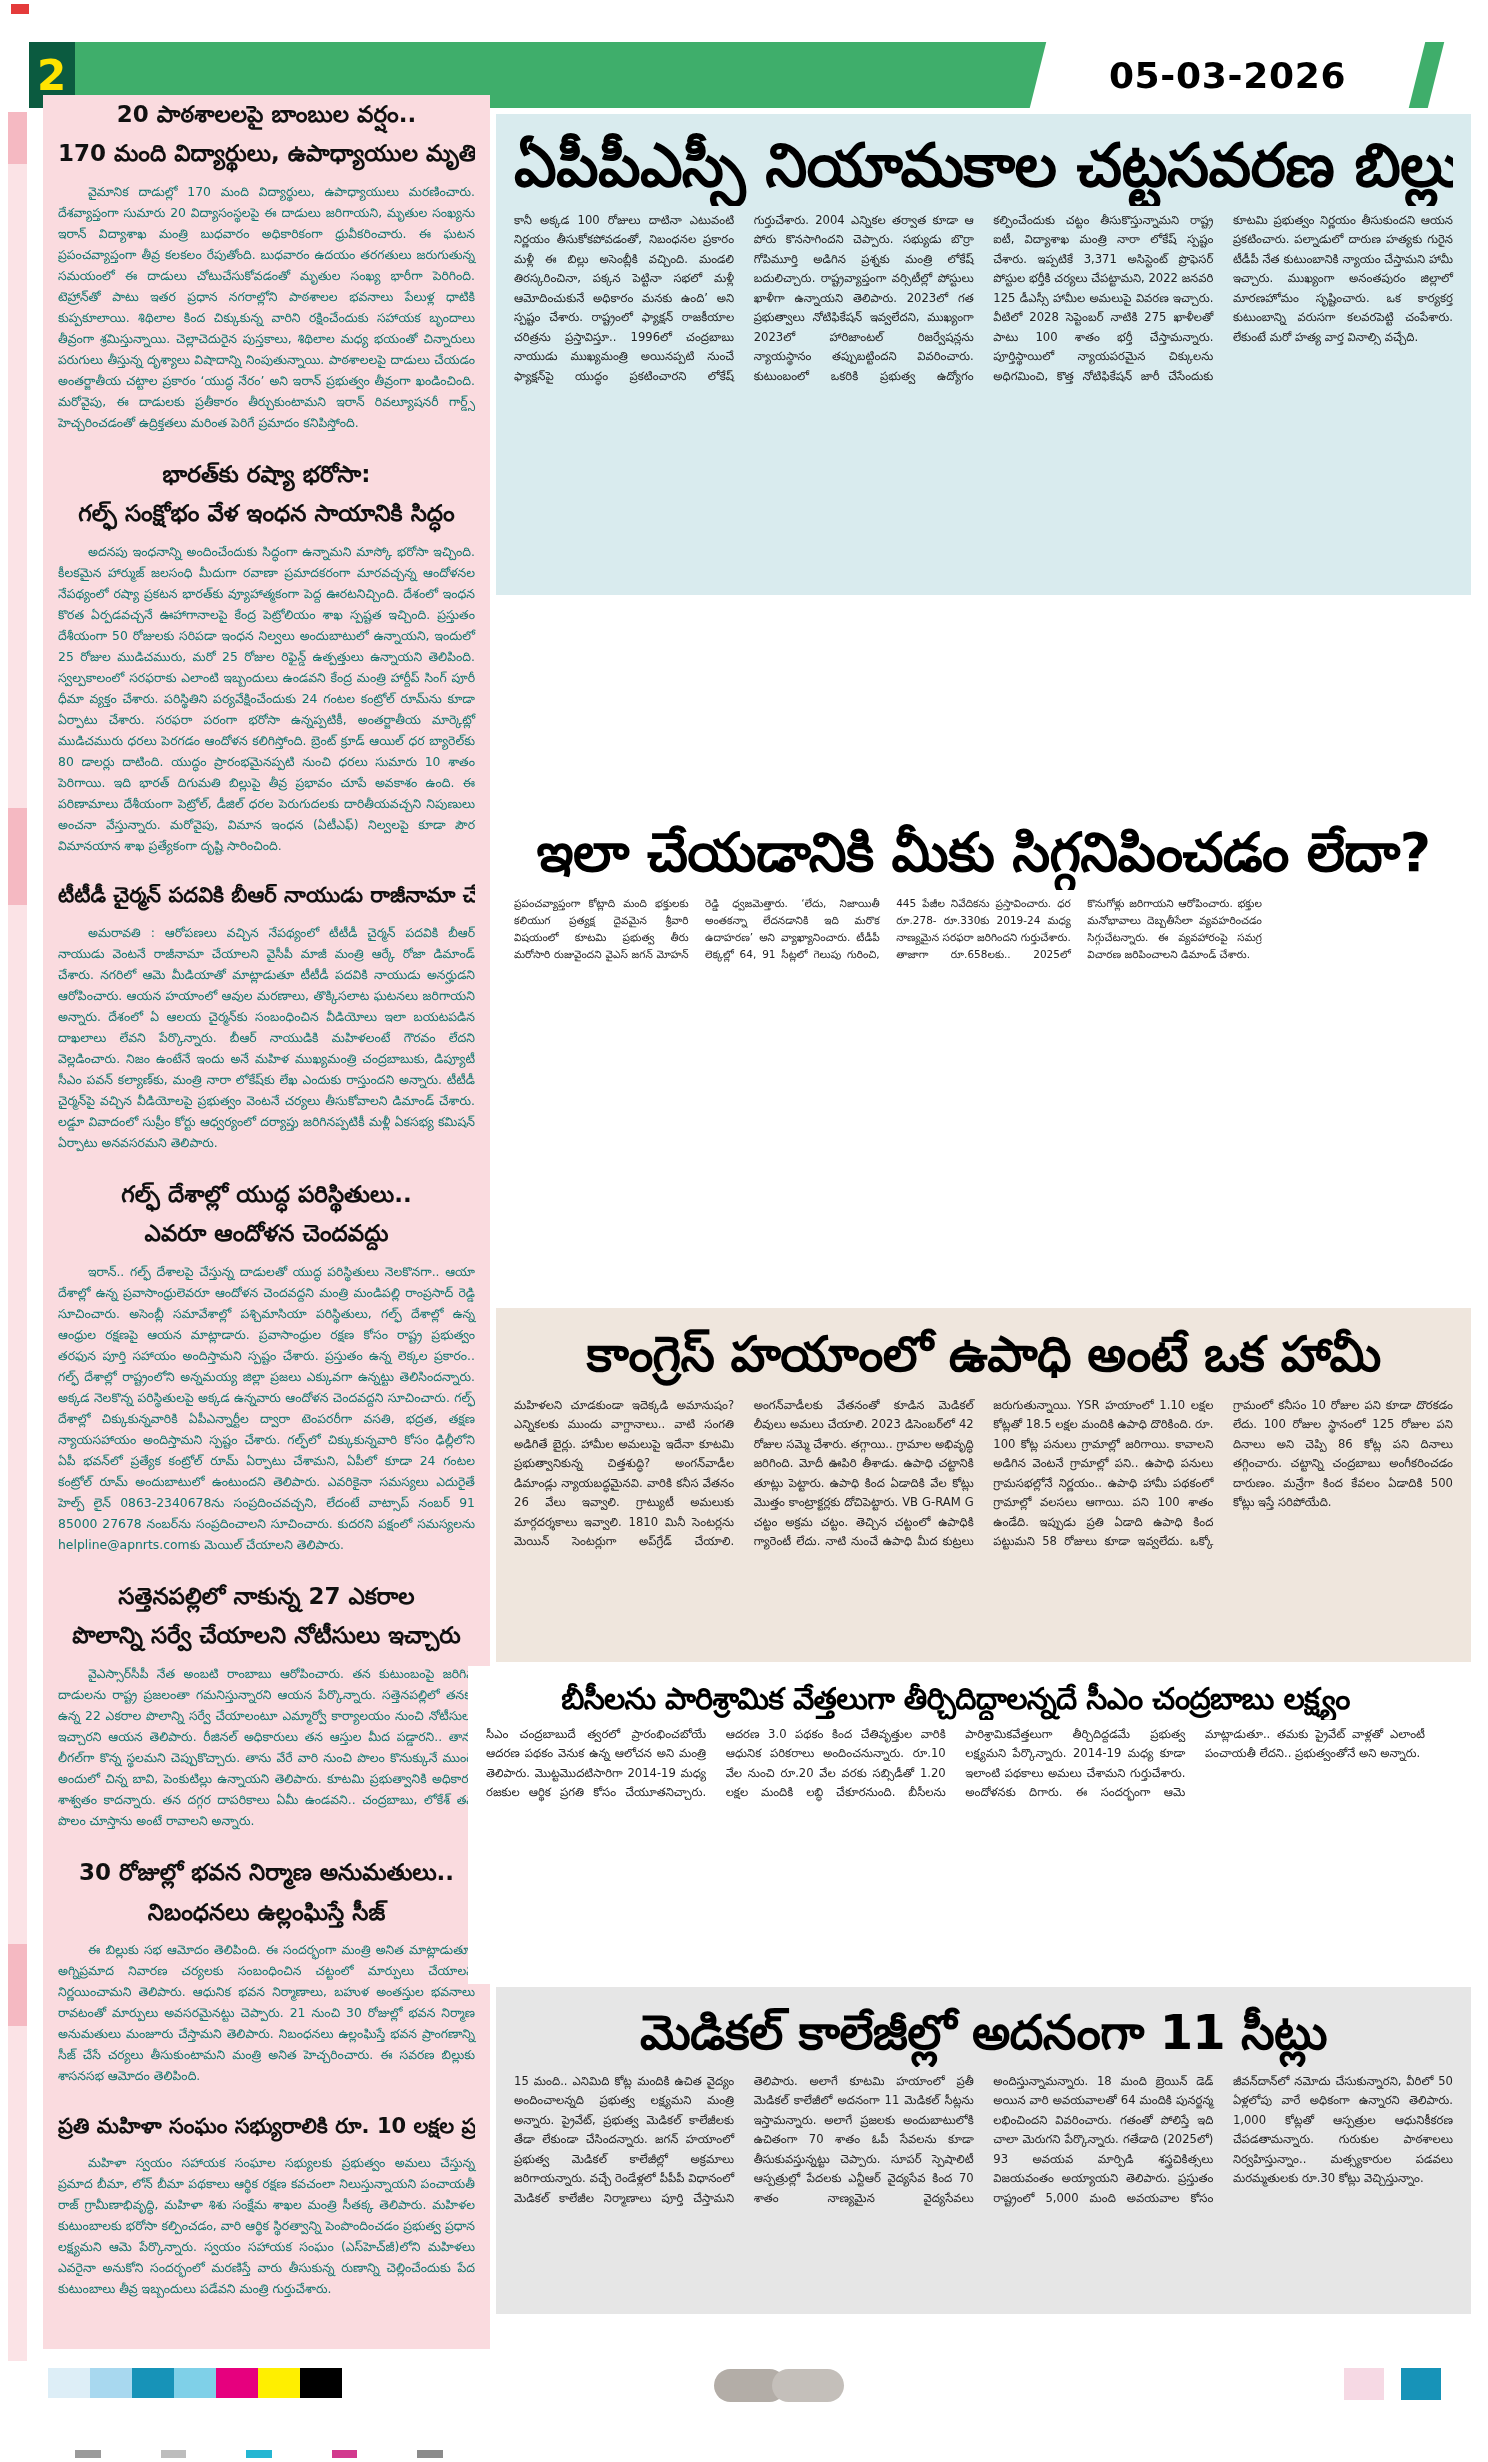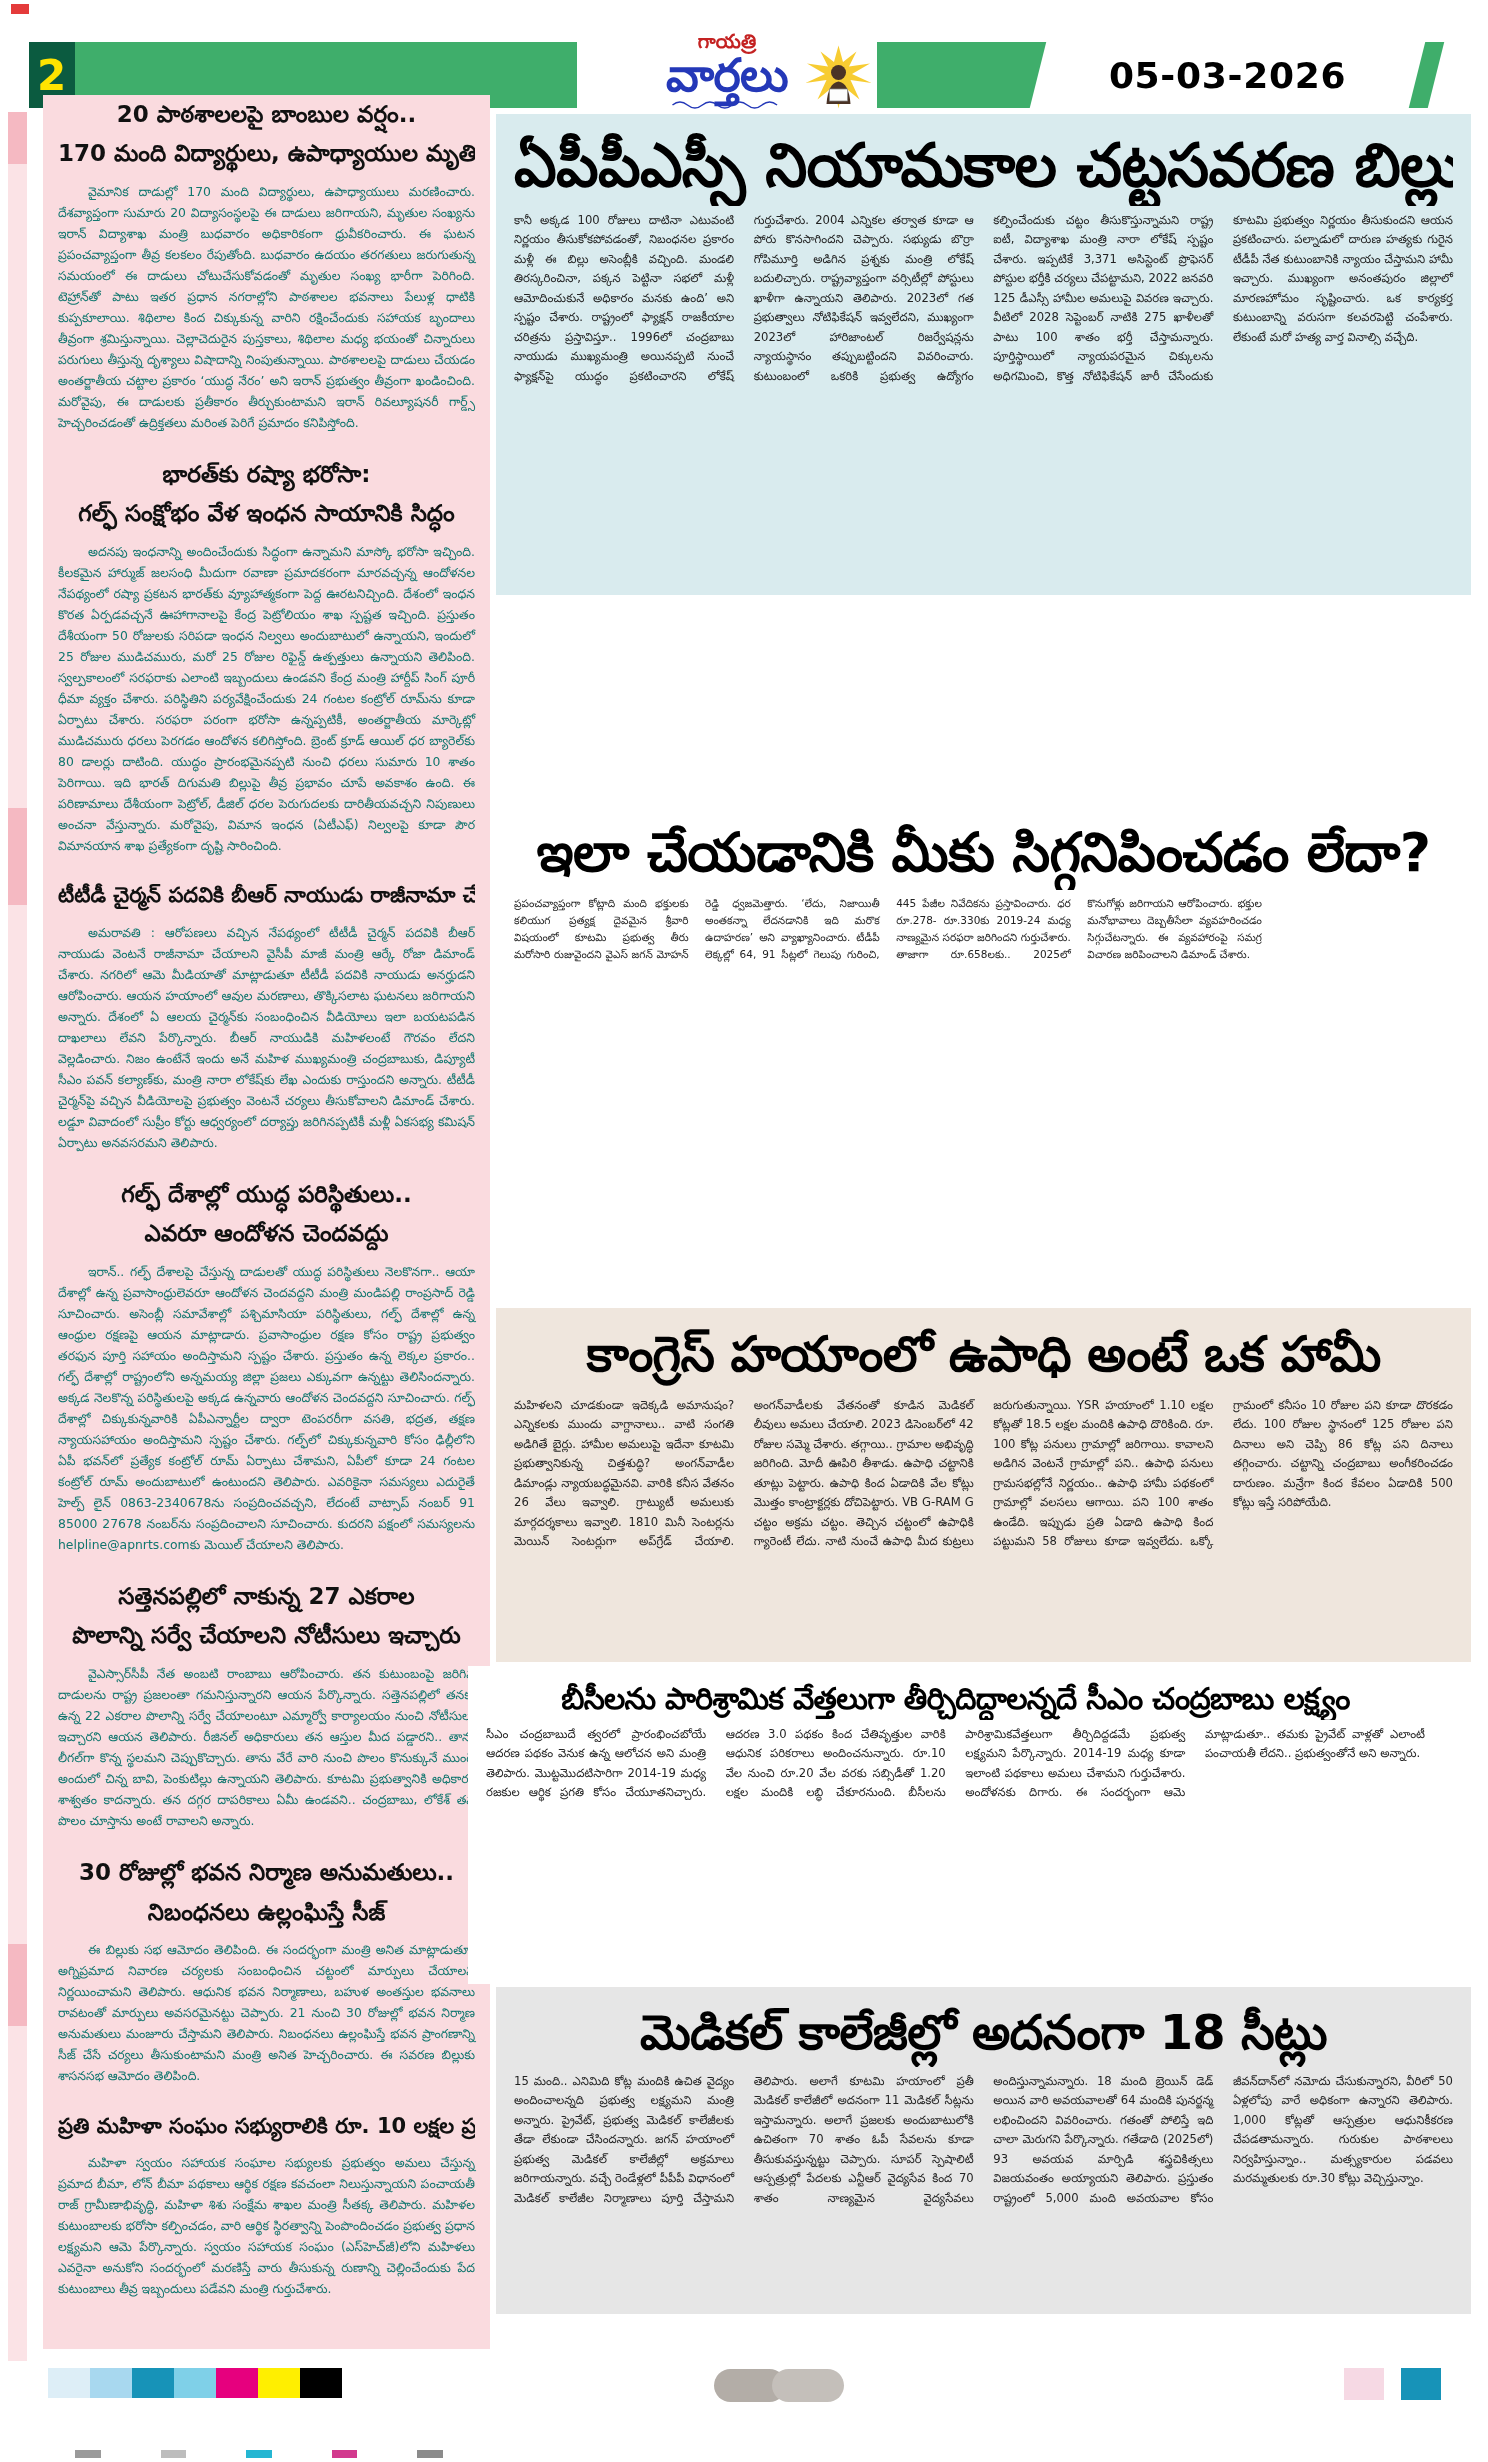--- a/index.html
+++ b/index.html
@@ -77,35 +77,20 @@
 
   <div class="masthead">
     <div class="pagenum-box" style="background-color: rgb(11, 91, 64);">
       <span style="color:#ffe400;">2</span>
     </div>
     <div class="green-bar" style="background-color: rgb(63, 174, 107);"></div>
     <div class="date-panel">
       <div class="date-text">05-03-2026</div>
     </div>
     <div class="white-cut"></div>
-    <div class="logo-box">
-      <div class="logo-top" style="color:#c42222;">గాయత్రి</div>
-      <div class="logo-main" style="color:#2438b8;">వార్తలు</div>
-      <svg class="logo-squiggle" width="112" height="10.5" viewBox="0 0 150 14">
-        <path d="M2 8 Q 12 0 22 8 T 42 8 T 62 8 T 82 8 T 102 8 T 122 8 T 142 8" fill="none" stroke="#2438b8" stroke-width="2"></path>
-      </svg>
-      <svg class="logo-figure" width="69" height="72" viewBox="0 0 92 96">
-        <g>
-          <polygon points="46,2 52,24 70,10 60,30 88,26 64,40 90,52 62,48 74,74 52,56 46,86 40,56 18,74 30,48 2,52 28,40 4,26 32,30 22,10 40,24" fill="#f6c61c" opacity="0.9"></polygon>
-          <circle cx="46" cy="38" r="10" fill="#4a3326"></circle>
-          <path d="M30 80 Q 32 52 46 50 Q 60 52 62 80 Z" fill="#4a3326"></path>
-          <rect x="34" y="60" width="24" height="16" fill="#fdfdfd" stroke="#888" stroke-width="1"></rect>
-        </g>
-      </svg>
-    </div>
   </div>
 
   <div class="left-col" style="background-color: rgb(250, 219, 223);">
 
     <div class="larticle">
       <div class="lhead">20 పాఠశాలలపై బాంబుల వర్షం..</div>
       <div class="lhead">170 మంది విద్యార్థులు, ఉపాధ్యాయుల మృతి</div>
       <div class="lbody" lang="te">వైమానిక దాడుల్లో 170 మంది విద్యార్థులు, ఉపాధ్యాయులు మరణించారు. దేశవ్యాప్తంగా సుమారు 20 విద్యాసంస్థలపై ఈ దాడులు జరిగాయని, మృతుల సంఖ్యను ఇరాన్ విద్యాశాఖ మంత్రి బుధవారం అధికారికంగా ధ్రువీకరించారు. ఈ ఘటన ప్రపంచవ్యాప్తంగా తీవ్ర కలకలం రేపుతోంది. బుధవారం ఉదయం తరగతులు జరుగుతున్న సమయంలో ఈ దాడులు చోటుచేసుకోవడంతో మృతుల సంఖ్య భారీగా పెరిగింది. టెహ్రాన్‌తో పాటు ఇతర ప్రధాన నగరాల్లోని పాఠశాలల భవనాలు పేలుళ్ల ధాటికి కుప్పకూలాయి. శిథిలాల కింద చిక్కుకున్న వారిని రక్షించేందుకు సహాయక బృందాలు తీవ్రంగా శ్రమిస్తున్నాయి. చెల్లాచెదురైన పుస్తకాలు, శిథిలాల మధ్య భయంతో చిన్నారులు పరుగులు తీస్తున్న దృశ్యాలు విషాదాన్ని నింపుతున్నాయి. పాఠశాలలపై దాడులు చేయడం అంతర్జాతీయ చట్టాల ప్రకారం ‘యుద్ధ నేరం’ అని ఇరాన్ ప్రభుత్వం తీవ్రంగా ఖండించింది. మరోవైపు, ఈ దాడులకు ప్రతీకారం తీర్చుకుంటామని ఇరాన్ రివల్యూషనరీ గార్డ్స్ హెచ్చరించడంతో ఉద్రిక్తతలు మరింత పెరిగే ప్రమాదం కనిపిస్తోంది.</div>
     </div>
 
@@ -159,21 +144,21 @@
     <div class="mhead h-c">కాంగ్రెస్ హయాంలో ఉపాధి అంటే ఒక హామీ</div>
     <div class="mbody cols4" lang="te">మహిళలని చూడకుండా ఇదెక్కడి అమానుషం? ఎన్నికలకు ముందు వాగ్దానాలు.. వాటి సంగతి అడిగితే బైర్లు. హామీల అమలుపై ఇదేనా కూటమి ప్రభుత్వానికున్న చిత్తశుద్ధి? అంగన్‌వాడీల డిమాండ్లు న్యాయబద్ధమైనవి. వారికి కనీస వేతనం 26 వేలు ఇవ్వాలి. గ్రాట్యుటీ అమలుకు మార్గదర్శకాలు ఇవ్వాలి. 1810 మినీ సెంటర్లను మెయిన్ సెంటర్లుగా అప్‌గ్రేడ్ చేయాలి. అంగన్‌వాడీలకు వేతనంతో కూడిన మెడికల్ లీవులు అమలు చేయాలి. 2023 డిసెంబర్‌లో 42 రోజుల సమ్మె చేశారు. తగ్గాయి.. గ్రామాల అభివృద్ధి జరిగింది. మోదీ ఊపిరి తీశాడు. ఉపాధి చట్టానికి తూట్లు పెట్టారు. ఉపాధి కింద ఏడాదికి వేల కోట్లు మొత్తం కాంట్రాక్టర్లకు దోచిపెట్టారు. VB G-RAM G చట్టం అక్రమ చట్టం. తెచ్చిన చట్టంలో ఉపాధికి గ్యారెంటీ లేదు. నాటి నుంచే ఉపాధి మీద కుట్రలు జరుగుతున్నాయి. YSR హయాంలో 1.10 లక్షల కోట్లతో 18.5 లక్షల మందికి ఉపాధి దొరికింది. రూ. 100 కోట్ల పనులు గ్రామాల్లో జరిగాయి. కావాలని అడిగిన వెంటనే గ్రామాల్లో పని.. ఉపాధి పనులు గ్రామసభల్లోనే నిర్ణయం.. ఉపాధి హామీ పథకంలో గ్రామాల్లో వలసలు ఆగాయి. పని 100 శాతం ఉండేది. ఇప్పుడు ప్రతి ఏడాది ఉపాధి కింద పట్టుమని 58 రోజులు కూడా ఇవ్వలేదు. ఒక్కో గ్రామంలో కనీసం 10 రోజుల పని కూడా దొరకడం లేదు. 100 రోజుల స్థానంలో 125 రోజుల పని దినాలు అని చెప్పి 86 కోట్ల పని దినాలు తగ్గించారు. చట్టాన్ని చంద్రబాబు అంగీకరించడం దారుణం. మన్రేగా కింద కేవలం ఏడాదికి 500 కోట్లు ఇస్తే సరిపోయేది.</div>
   </div>
 
   <div class="m-article m-art-c2">
     <div class="mhead h-c2">బీసీలను పారిశ్రామిక వేత్తలుగా తీర్చిదిద్దాలన్నదే సీఎం చంద్రబాబు లక్ష్యం</div>
     <div class="mbody cols4" lang="te">సీఎం చంద్రబాబుదే త్వరలో ప్రారంభించబోయే ఆదరణ పథకం వెనుక ఉన్న ఆలోచన అని మంత్రి తెలిపారు. మొట్టమొదటిసారిగా 2014-19 మధ్య రజకుల ఆర్థిక ప్రగతి కోసం చేయూతనిచ్చారు. ఆదరణ 3.0 పథకం కింద చేతివృత్తుల వారికి ఆధునిక పరికరాలు అందించనున్నారు. రూ.10 వేల నుంచి రూ.20 వేల వరకు సబ్సిడీతో 1.20 లక్షల మందికి లబ్ధి చేకూరనుంది. బీసీలను పారిశ్రామికవేత్తలుగా తీర్చిదిద్దడమే ప్రభుత్వ లక్ష్యమని పేర్కొన్నారు. 2014-19 మధ్య కూడా ఇలాంటి పథకాలు అమలు చేశామని గుర్తుచేశారు. అందోళనకు దిగారు. ఈ సందర్భంగా ఆమె మాట్లాడుతూ.. తమకు ప్రైవేట్ వాళ్లతో ఎలాంటీ పంచాయతీ లేదని.. ప్రభుత్వంతోనే అని అన్నారు.</div>
   </div>
 
   <div class="m-article m-art-d" style="background-color: rgb(230, 230, 230);">
-    <div class="mhead h-d">మెడికల్ కాలేజీల్లో అదనంగా 18 సీట్లు</div>
+    <div class="mhead h-d">మెడికల్ కాలేజీల్లో అదనంగా 11 సీట్లు</div>
     <div class="mbody cols4" lang="te">15 మంది.. ఎనిమిది కోట్ల మందికి ఉచిత వైద్యం అందించాలన్నది ప్రభుత్వ లక్ష్యమని మంత్రి అన్నారు. ప్రైవేట్, ప్రభుత్వ మెడికల్ కాలేజీలకు తేడా లేకుండా చేసిందన్నారు. జగన్ హయాంలో ప్రభుత్వ మెడికల్ కాలేజీల్లో అక్రమాలు జరిగాయన్నారు. వచ్చే రెండేళ్లలో పీపీపీ విధానంలో మెడికల్ కాలేజీల నిర్మాణాలు పూర్తి చేస్తామని తెలిపారు. అలాగే కూటమి హయాంలో ప్రతీ మెడికల్ కాలేజీలో అదనంగా 11 మెడికల్ సీట్లను ఇస్తామన్నారు. అలాగే ప్రజలకు అందుబాటులోకి ఉచితంగా 70 శాతం ఓపీ సేవలను కూడా తీసుకువస్తున్నట్టు చెప్పారు. సూపర్ స్పెషాలిటీ ఆస్పత్రుల్లో పేదలకు ఎన్టీఆర్ వైద్యసేవ కింద 70 శాతం నాణ్యమైన వైద్యసేవలు అందిస్తున్నామన్నారు. 18 మంది బ్రెయిన్ డెడ్ అయిన వారి అవయవాలతో 64 మందికి పునర్జన్మ లభించిందని వివరించారు. గతంతో పోలిస్తే ఇది చాలా మెరుగని పేర్కొన్నారు. గతేడాది (2025లో) 93 అవయవ మార్పిడి శస్త్రచికిత్సలు విజయవంతం అయ్యాయని తెలిపారు. ప్రస్తుతం రాష్ట్రంలో 5,000 మంది అవయవాల కోసం జీవన్‌దాన్‌లో నమోదు చేసుకున్నారని, వీరిలో 50 ఏళ్లలోపు వారే అధికంగా ఉన్నారని తెలిపారు. 1,000 కోట్లతో ఆస్పత్రుల ఆధునికీకరణ చేపడతామన్నారు. గురుకుల పాఠశాలలు నిర్వహిస్తున్నాం.. మత్స్యకారుల పడవలు మరమ్మతులకు రూ.30 కోట్లు వెచ్చిస్తున్నాం.</div>
   </div>
 
   <div class="cmyk-row">
     <span style="background-color: rgb(221, 238, 247);"></span>
     <span style="background-color: rgb(168, 216, 239);"></span>
     <span style="background-color: rgb(23, 147, 184);"></span>
     <span style="background-color: rgb(127, 208, 232);"></span>
     <span style="background-color: rgb(230, 0, 126);"></span>
     <span style="background-color: rgb(255, 239, 0);"></span>

